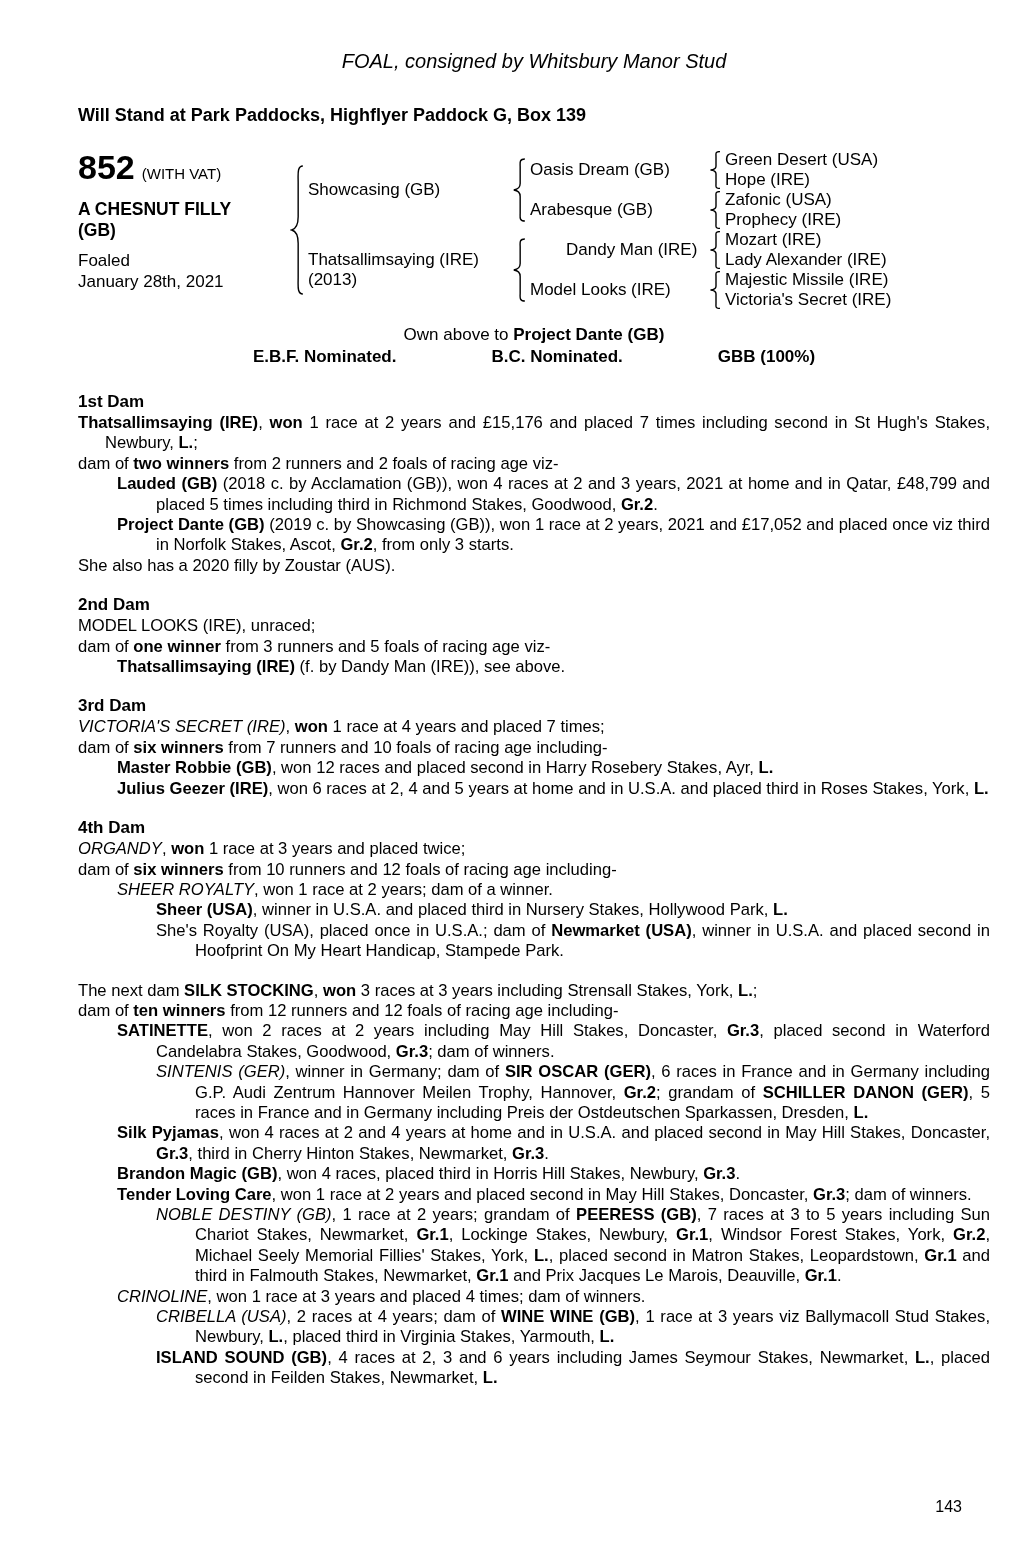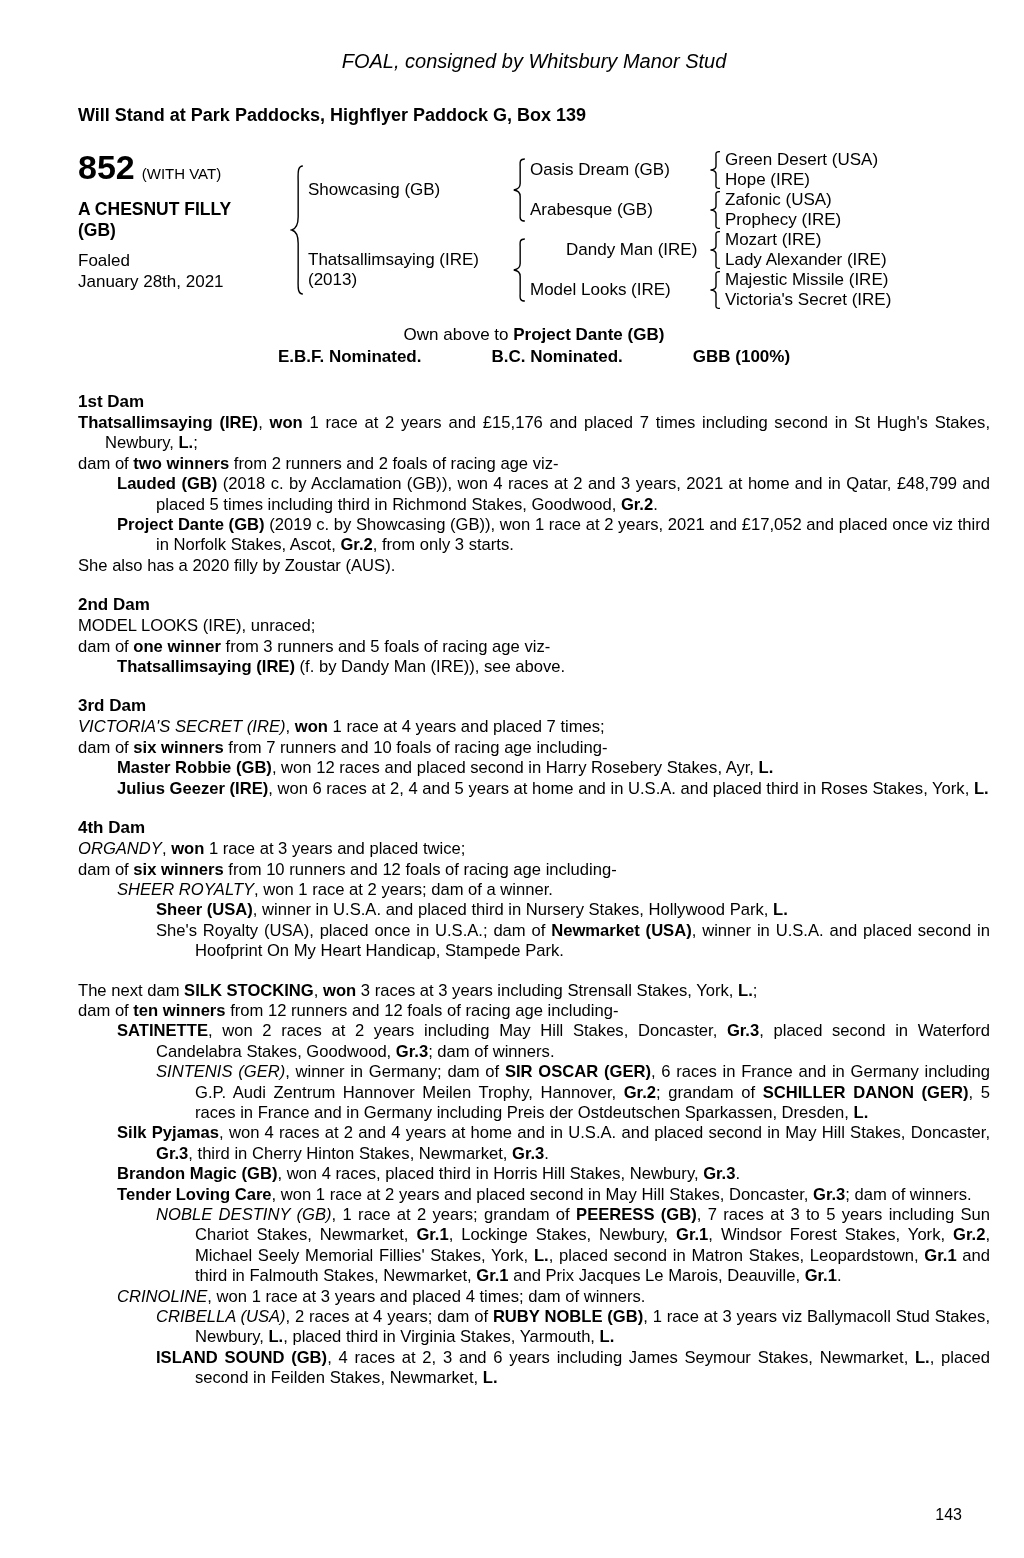--- a/index.html
+++ b/index.html
@@ -46,34 +46,34 @@
   .br-sire { grid-column:3; grid-row:1/5; padding:8px 0; }
   .br-dam  { grid-column:3; grid-row:5/9; padding:8px 0; }
   .br-p1 { grid-column:5; grid-row:1/3; padding:1px 0; }
   .br-p2 { grid-column:5; grid-row:3/5; padding:1px 0; }
   .br-p3 { grid-column:5; grid-row:5/7; padding:1px 0; }
   .br-p4 { grid-column:5; grid-row:7/9; padding:1px 0; }
 
   
   .own-sister { text-align:center; font-size:17px; margin-top:14px; line-height:21px; }
   .own-sister .b { font-weight:bold; }
-  .noms { display:flex; justify-content:center; gap:70px; font-weight:bold; font-size:17px; margin-top:1px; line-height:21px; }
+  .noms { display:flex; justify-content:center; gap:95px; font-weight:bold; font-size:17px; margin-top:1px; line-height:21px; }
 
   
   .sections { margin-top:25px; }
   .section { margin-top:19px; }
   .section-head { font-weight:bold; font-size:17px; line-height:20px; margin-bottom:1px; }
   .para { font-size:16.6px; line-height:20.4px; text-align:justify; }
   .para.ind0 { padding-left:27px; text-indent:-27px; }
   .para.ind1 { padding-left:78px; text-indent:-39px; }
   .para.ind2 { padding-left:117px; text-indent:-39px; }
   .para span.b { font-weight:bold; }
   .para span.i { font-style:italic; }
 
-  .page-num { position:absolute; right:62px; bottom:34px; font-size:16px; }
+  .page-num { position:absolute; right:62px; bottom:42px; font-size:16px; }
 </style>
 </head>
 <body>
 
 <div class="page">
 
   <div class="title">FOAL, consigned by Whitsbury Manor Stud</div>
 
   <div class="stand-line">Will Stand at Park Paddocks, Highflyer Paddock G, Box 139</div>
 
@@ -196,20 +196,20 @@
       <div class="section">
         <div class="para ind0"><span>The next dam </span><span class="b">SILK STOCKING</span><span>, </span><span class="b">won</span><span> 3 races at 3 years including Strensall Stakes, York, </span><span class="b">L.</span><span>;</span></div>
         <div class="para ind0"><span>dam of </span><span class="b">ten winners</span><span> from 12 runners and 12 foals of racing age including-</span></div>
         <div class="para ind1"><span class="b">SATINETTE</span><span>, won 2 races at 2 years including May Hill Stakes, Doncaster, </span><span class="b">Gr.3</span><span>, placed second in Waterford Candelabra Stakes, Goodwood, </span><span class="b">Gr.3</span><span>; dam of winners.</span></div>
         <div class="para ind2"><span class="i">SINTENIS (GER)</span><span>, winner in Germany; dam of </span><span class="b">SIR OSCAR (GER)</span><span>, 6 races in France and in Germany including G.P. Audi Zentrum Hannover Meilen Trophy, Hannover, </span><span class="b">Gr.2</span><span>; grandam of </span><span class="b">SCHILLER DANON (GER)</span><span>, 5 races in France and in Germany including Preis der Ostdeutschen Sparkassen, Dresden, </span><span class="b">L.</span></div>
         <div class="para ind1"><span class="b">Silk Pyjamas</span><span>, won 4 races at 2 and 4 years at home and in U.S.A. and placed second in May Hill Stakes, Doncaster, </span><span class="b">Gr.3</span><span>, third in Cherry Hinton Stakes, Newmarket, </span><span class="b">Gr.3</span><span>.</span></div>
         <div class="para ind1"><span class="b">Brandon Magic (GB)</span><span>, won 4 races, placed third in Horris Hill Stakes, Newbury, </span><span class="b">Gr.3</span><span>.</span></div>
         <div class="para ind1"><span class="b">Tender Loving Care</span><span>, won 1 race at 2 years and placed second in May Hill Stakes, Doncaster, </span><span class="b">Gr.3</span><span>; dam of winners.</span></div>
         <div class="para ind2"><span class="i">NOBLE DESTINY (GB)</span><span>, 1 race at 2 years; grandam of </span><span class="b">PEERESS (GB)</span><span>, 7 races at 3 to 5 years including Sun Chariot Stakes, Newmarket, </span><span class="b">Gr.1</span><span>, Lockinge Stakes, Newbury, </span><span class="b">Gr.1</span><span>, Windsor Forest Stakes, York, </span><span class="b">Gr.2</span><span>, Michael Seely Memorial Fillies' Stakes, York, </span><span class="b">L.</span><span>, placed second in Matron Stakes, Leopardstown, </span><span class="b">Gr.1</span><span> and third in Falmouth Stakes, Newmarket, </span><span class="b">Gr.1</span><span> and Prix Jacques Le Marois, Deauville, </span><span class="b">Gr.1</span><span>.</span></div>
         <div class="para ind1"><span class="i">CRINOLINE</span><span>, won 1 race at 3 years and placed 4 times; dam of winners.</span></div>
-        <div class="para ind2"><span class="i">CRIBELLA (USA)</span><span>, 2 races at 4 years; dam of </span><span class="b">RUBY NOBLE (GB)</span><span>, 1 race at 3 years viz Ballymacoll Stud Stakes, Newbury, </span><span class="b">L.</span><span>, placed third in Virginia Stakes, Yarmouth, </span><span class="b">L.</span></div>
+        <div class="para ind2"><span class="i">CRIBELLA (USA)</span><span>, 2 races at 4 years; dam of </span><span class="b">WINE WINE (GB)</span><span>, 1 race at 3 years viz Ballymacoll Stud Stakes, Newbury, </span><span class="b">L.</span><span>, placed third in Virginia Stakes, Yarmouth, </span><span class="b">L.</span></div>
         <div class="para ind2"><span class="b">ISLAND SOUND (GB)</span><span>, 4 races at 2, 3 and 6 years including James Seymour Stakes, Newmarket, </span><span class="b">L.</span><span>, placed second in Feilden Stakes, Newmarket, </span><span class="b">L.</span></div>
       </div>
     </div>
 
 </div>
 
 <div class="page-num">143</div>
 
 </body></html>

